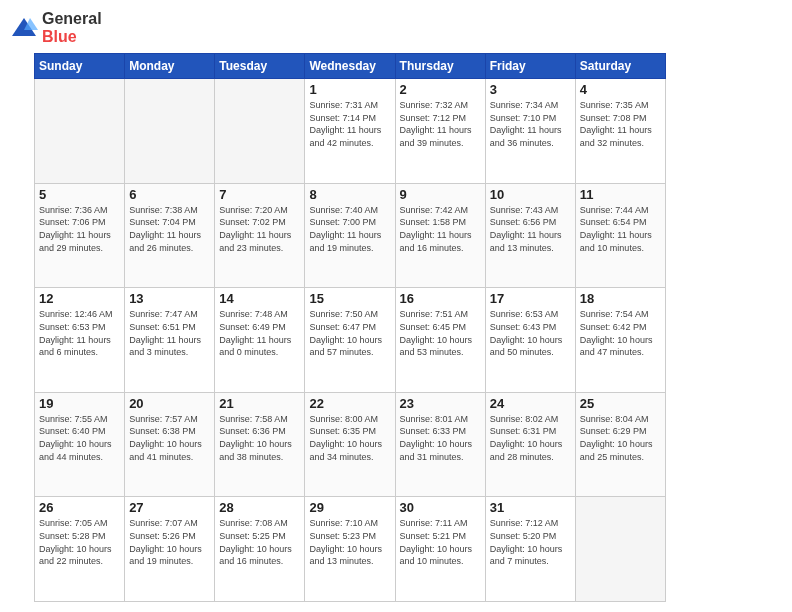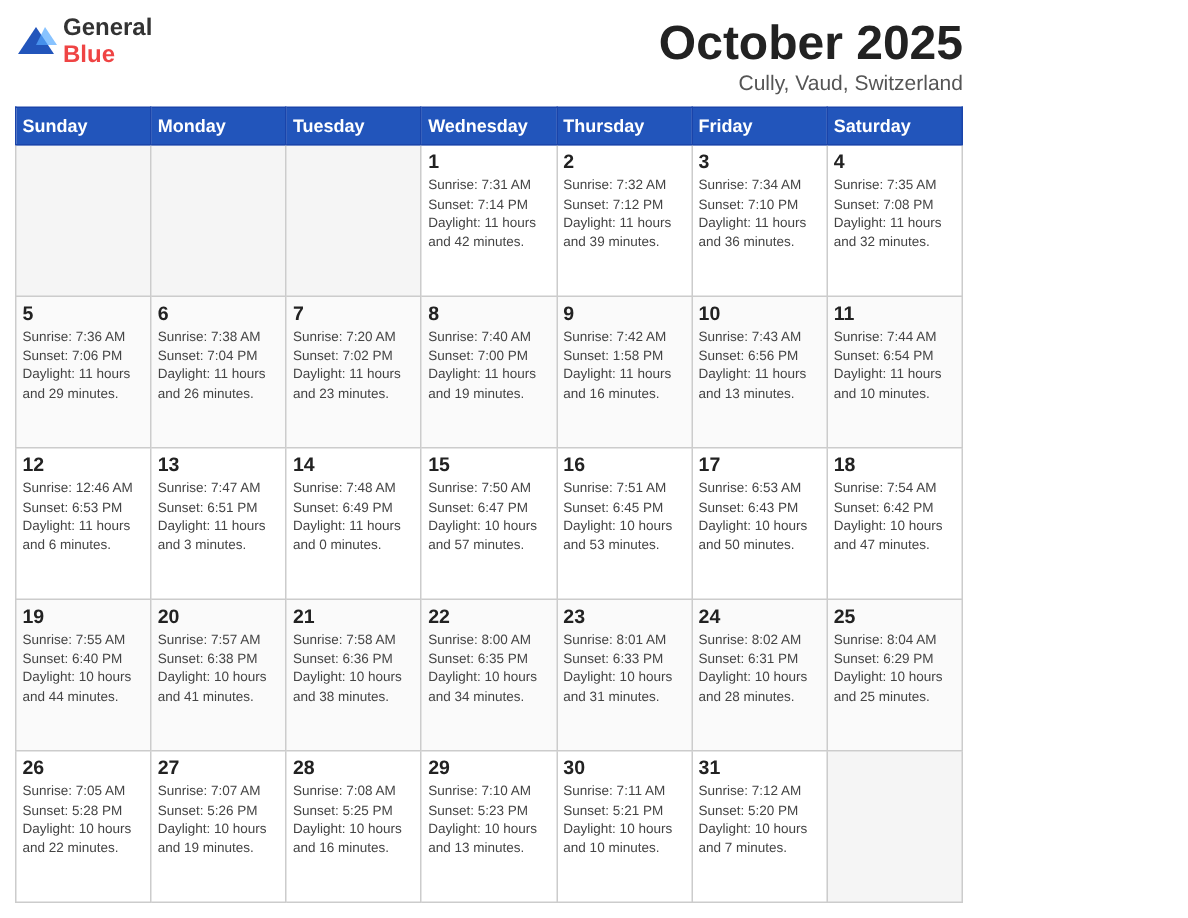--- a/index.html
+++ b/index.html
@@ -58,20 +58,21 @@
     .subtitle {
       font-size: 14px;
       color: #555;
     }
     .calendar {
       flex: 1;
       border: 1px solid #ccc;
       border-collapse: collapse;
       width: 100%;
       table-layout: fixed;
+      margin-left: 24px;
     }
     .calendar th {
       background: #2255bb;
       color: #fff;
       font-size: 12px;
       font-weight: bold;
       padding: 5px 4px;
       text-align: left;
       border: 1px solid #1a44aa;
     }
@@ -111,24 +112,20 @@
     <div class="logo">
       <svg class="logo-icon" viewBox="0 0 28 28">
         <polygon points="14,4 26,22 2,22" fill="#2255bb"></polygon>
         <polygon points="20,4 28,16 14,16" fill="#55aaff" opacity="0.7"></polygon>
       </svg>
       <div class="logo-text">
         <span class="logo-general">General</span>
         <span class="logo-blue">Blue</span>
       </div>
     </div>
-    <div class="title-area">
-      <div class="main-title">October 2025</div>
-      <div class="subtitle">Cully, Vaud, Switzerland</div>
-    </div>
   </div>
 
   <table class="calendar">
     <thead>
       <tr>
       <th>Sunday</th>
           <th>Monday</th>
           <th>Tuesday</th>
           <th>Wednesday</th>
           <th>Thursday</th>

